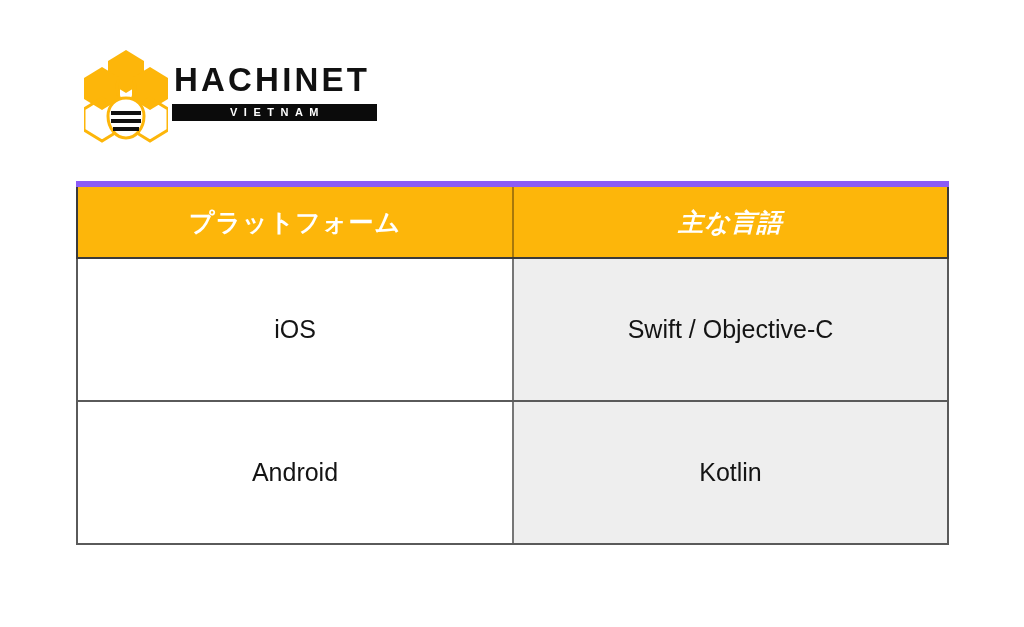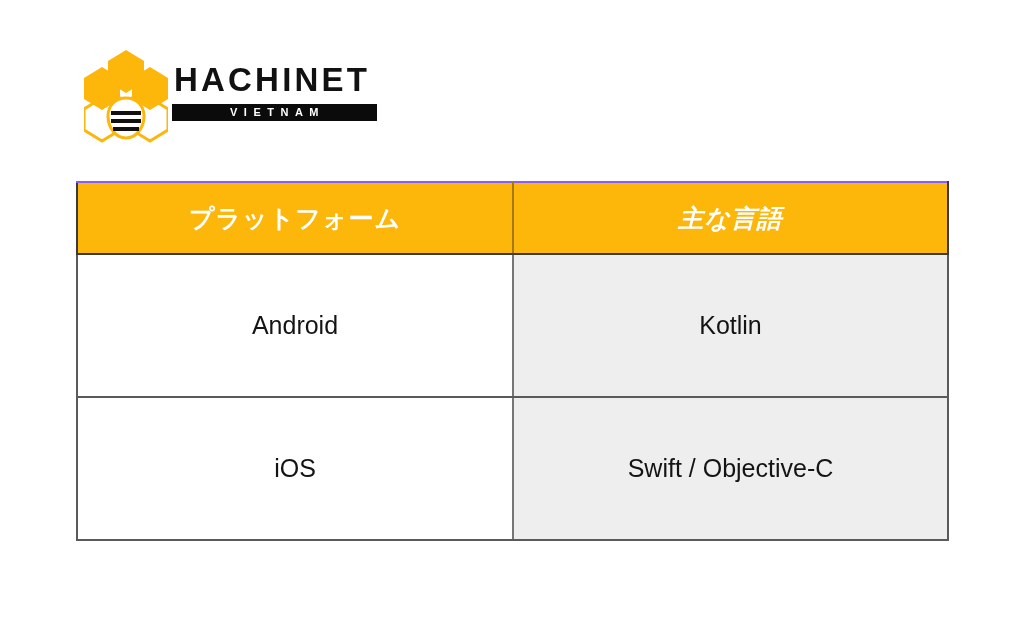--- a/index.html
+++ b/index.html
@@ -81,21 +81,21 @@
   #platform-table col.c2 { width: 435px; }
 
   #platform-table th {
     background: #fdb60a;
     color: #ffffff;
     font-size: 25px;
     font-weight: 700;
     height: 68px;
     text-align: center;
     vertical-align: middle;
-    border-top: 2px solid #8b5cf6;
+    border-top: 6px solid #8b5cf6;
     border-bottom: 2px solid #3a3a3a;
     letter-spacing: 1px;
   }
   #platform-table th.col-left {
     border-left: 2px solid #3a3a3a;
     border-right: 2px solid #a8780a;
   }
   #platform-table th.col-right {
     border-right: 2px solid #3a3a3a;
     font-style: italic;
@@ -164,21 +164,21 @@
     <col class="c2">
   </colgroup>
   <thead>
     <tr>
       <th class="col-left">プラットフォーム</th>
       <th class="col-right">主な言語</th>
     </tr>
   </thead>
   <tbody>
     <tr>
+      <td class="cell-platform">iOS</td>
+      <td class="cell-language">Swift / Objective-C</td>
+    </tr>
+    <tr>
       <td class="cell-platform">Android</td>
       <td class="cell-language">Kotlin</td>
-    </tr>
-    <tr>
-      <td class="cell-platform">iOS</td>
-      <td class="cell-language">Swift / Objective-C</td>
     </tr>
   </tbody>
 </table>
 
 </body></html>

